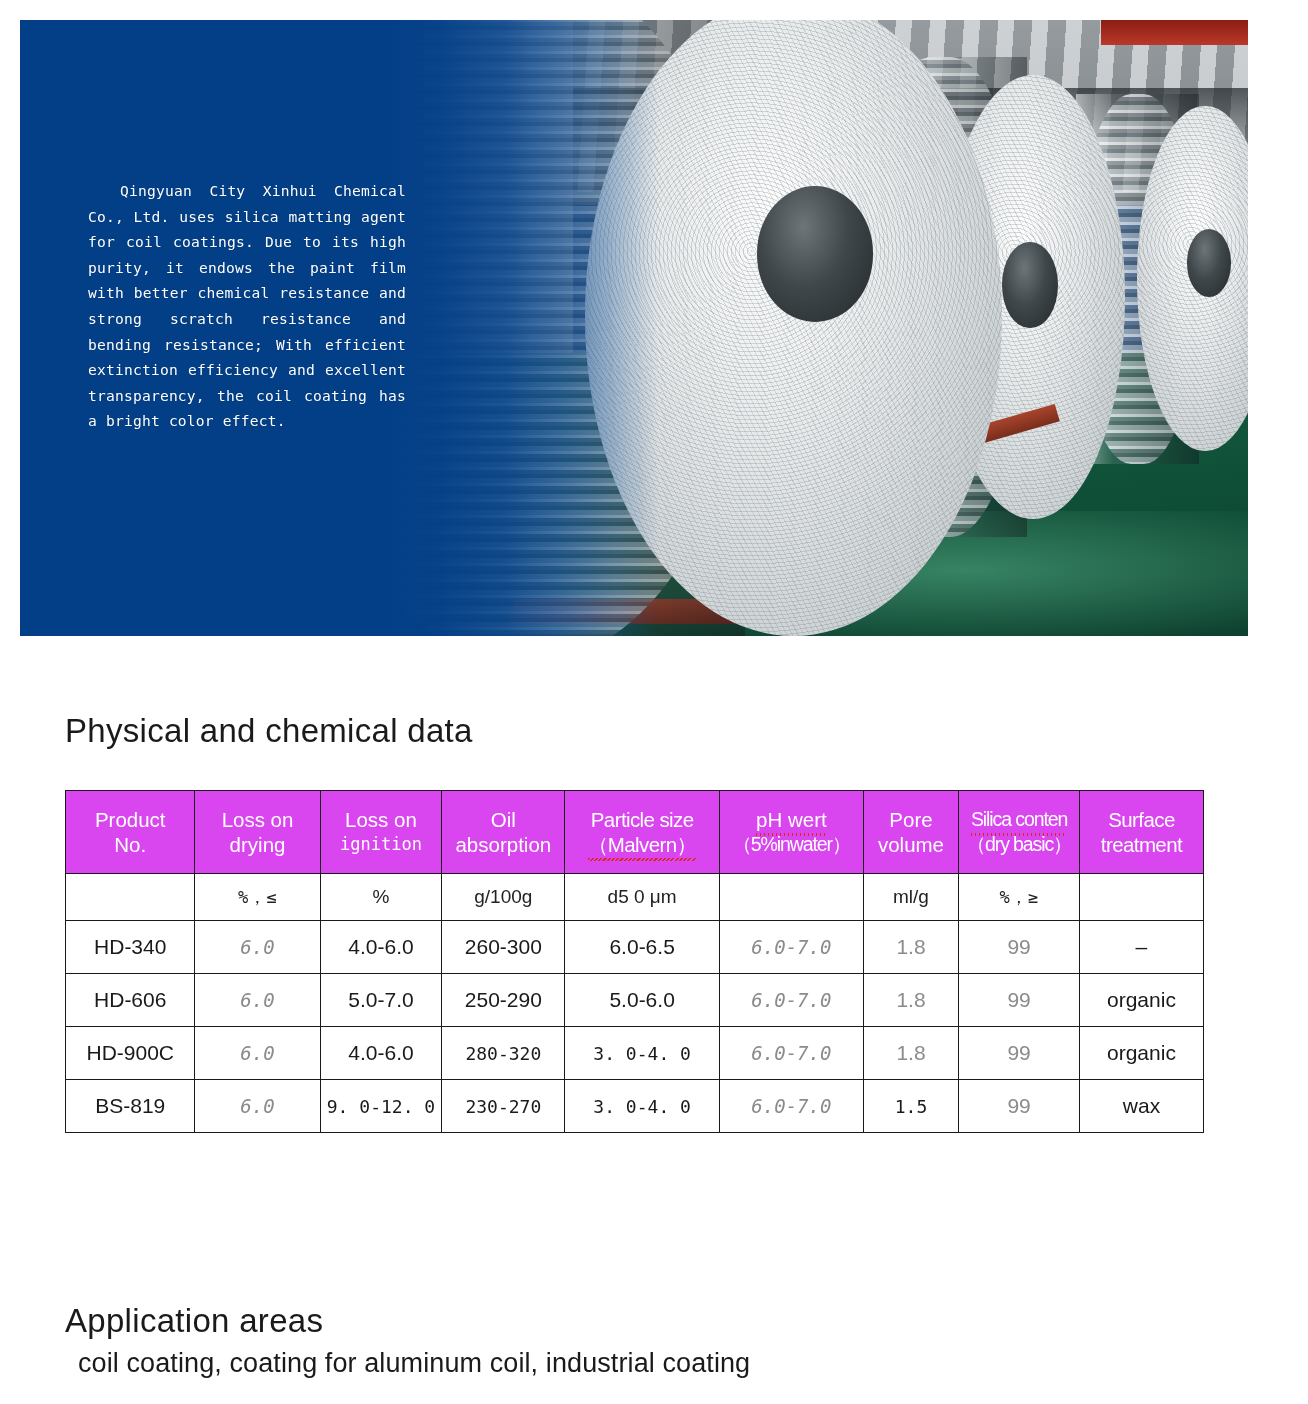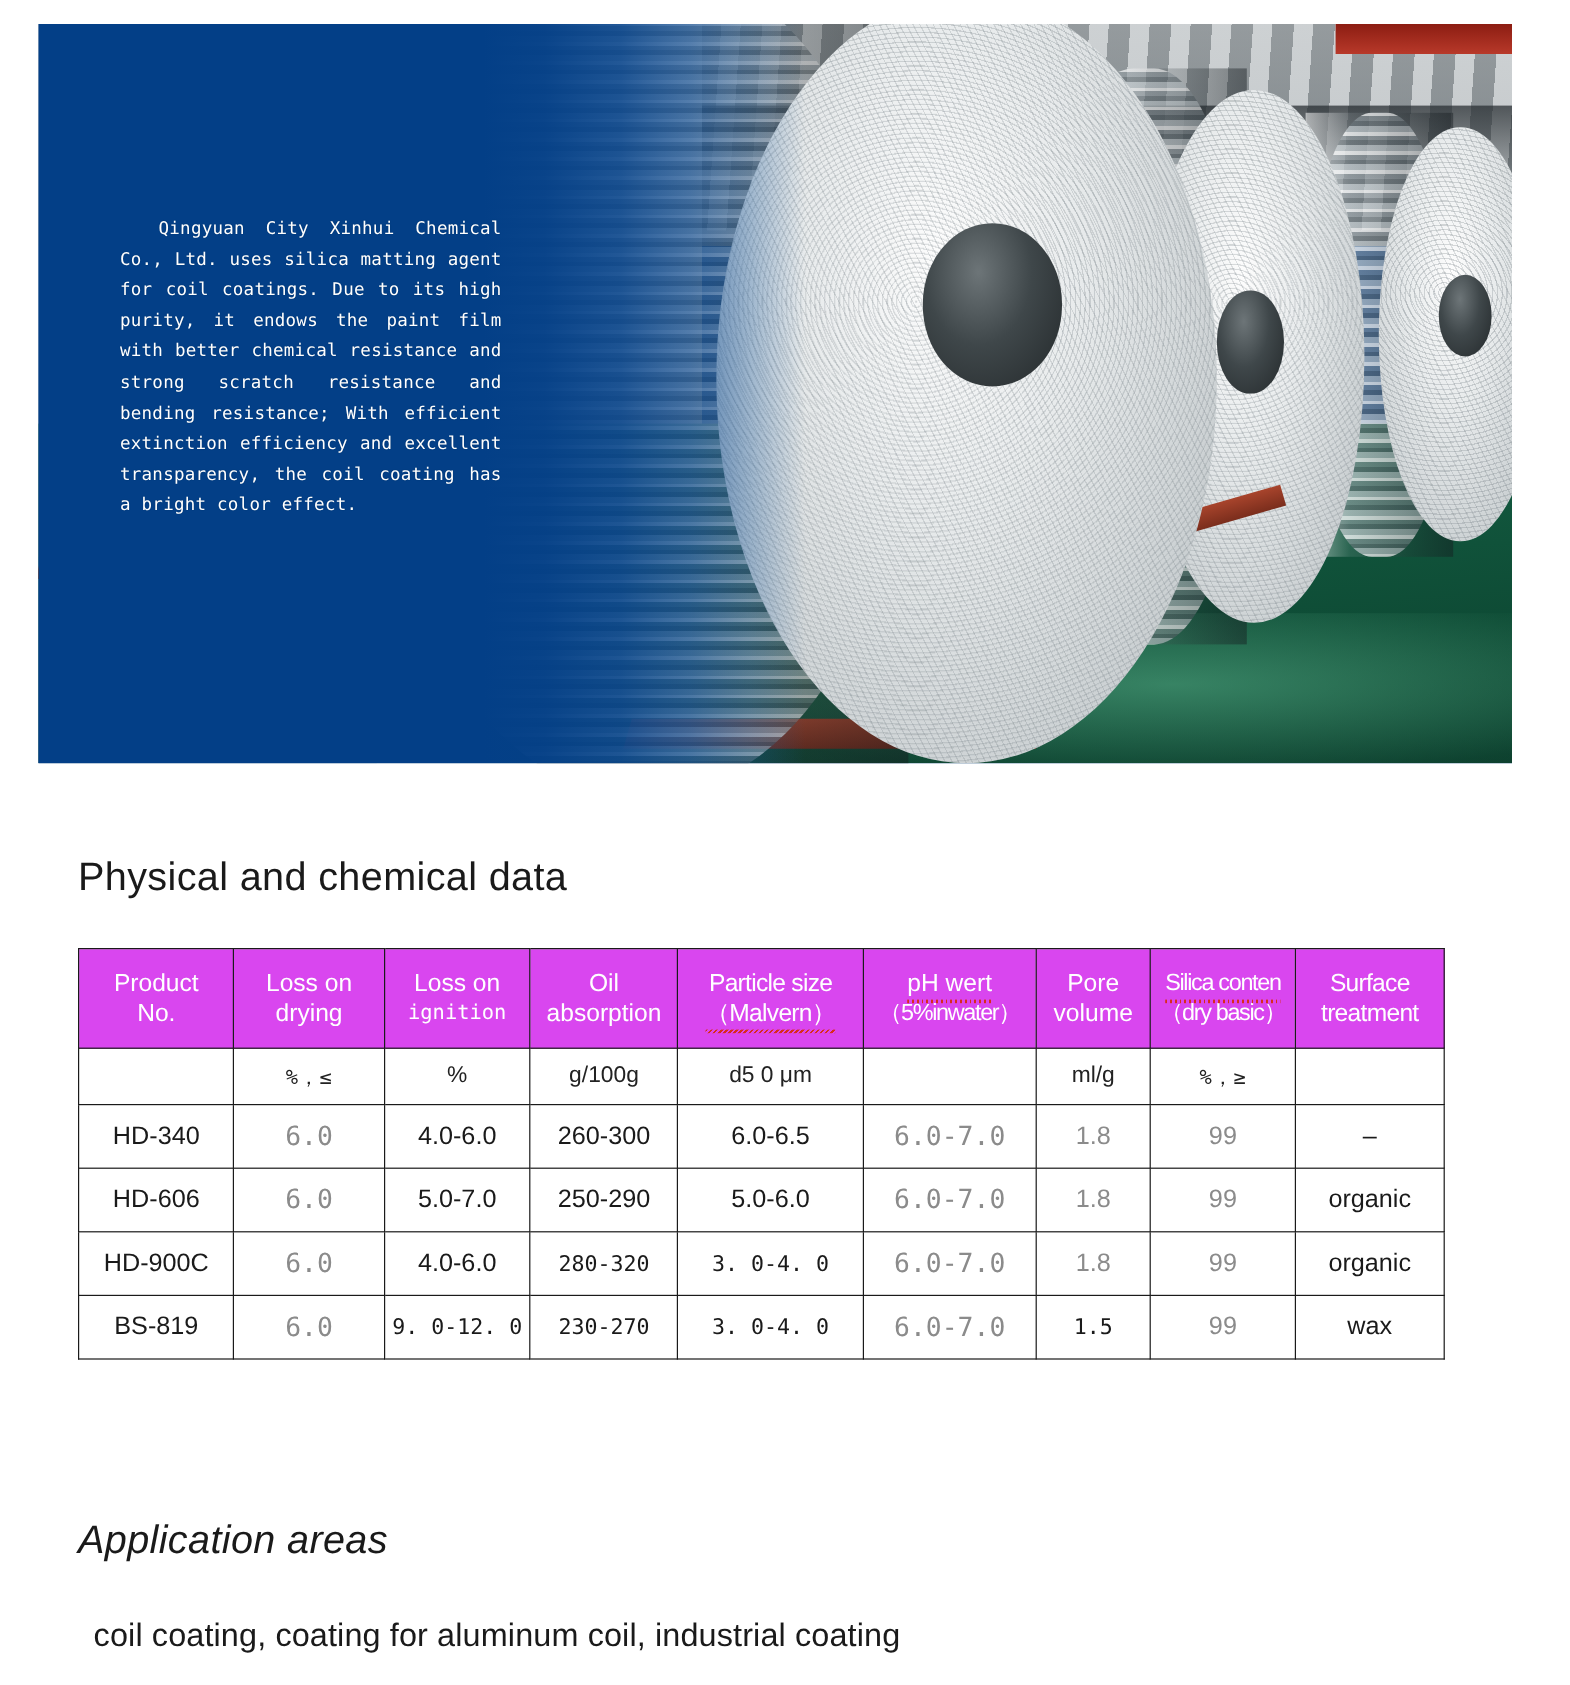--- a/index.html
+++ b/index.html
@@ -17,21 +17,20 @@
 
   
   .hero {
     position: absolute;
     left: 20px;
     top: 20px;
     width: 1228px;
     height: 616px;
     overflow: hidden;
     background: #053f87;
-    margin-left: 12px;
   }
 
   
   .photo {
     position: absolute;
     inset: 0;
     overflow: hidden;
   }
   .floor {
     position: absolute;
@@ -198,21 +197,21 @@
     position: absolute;
     left: 65px;
     font-size: 33px;
     color: #1a1a1a;
     font-family: "Liberation Sans", sans-serif;
     font-weight: 400;
     letter-spacing: .3px;
     white-space: nowrap;
   }
   #title-physical { top: 712px; }
-  #title-application { top: 1264px; font-style: italic; }
+  #title-application { top: 1302px; }
   .section-sub {
     position: absolute;
     left: 78px;
     top: 1348px;
     font-size: 27px;
     color: #1a1a1a;
     font-family: "Liberation Sans", sans-serif;
     letter-spacing: .1px;
     white-space: nowrap;
     text-align: center;
@@ -284,22 +283,23 @@
     font-size: 21px;
     color: #1a1a1a;
   }
   tr.drow td.grey { color: #8b8b8b; }
   tr.drow td.mono {
     font-family: "DejaVu Sans Mono", monospace;
     font-size: 18px;
   }
   tr.drow td.mono-grey {
     font-family: "DejaVu Sans Mono", monospace;
-    font-size: 22px;
+    font-size: 19px;
     color: #8b8b8b;
+    font-style: italic;
   }
 </style>
 </head>
 <body>
 
 <div class="hero">
 
   <div class="photo">
     <div class="ceiling"></div>
     <div class="ceiling-beams"></div>

